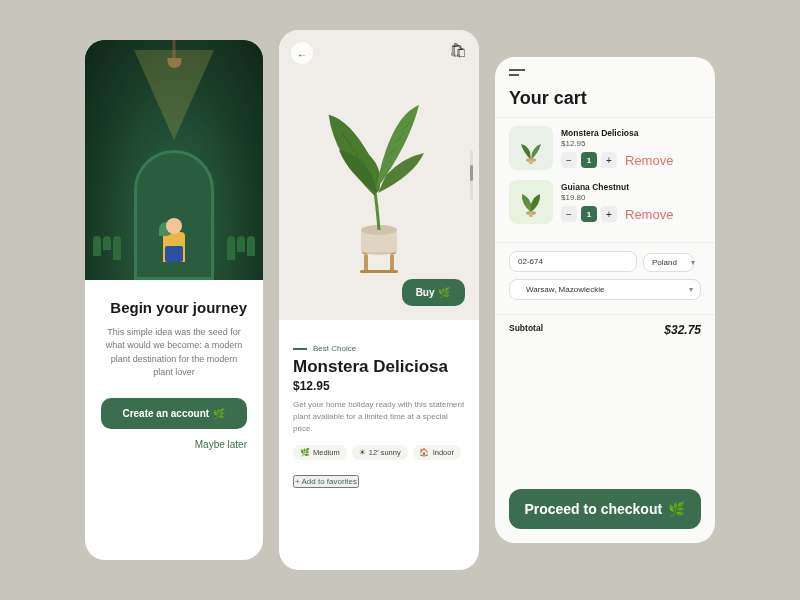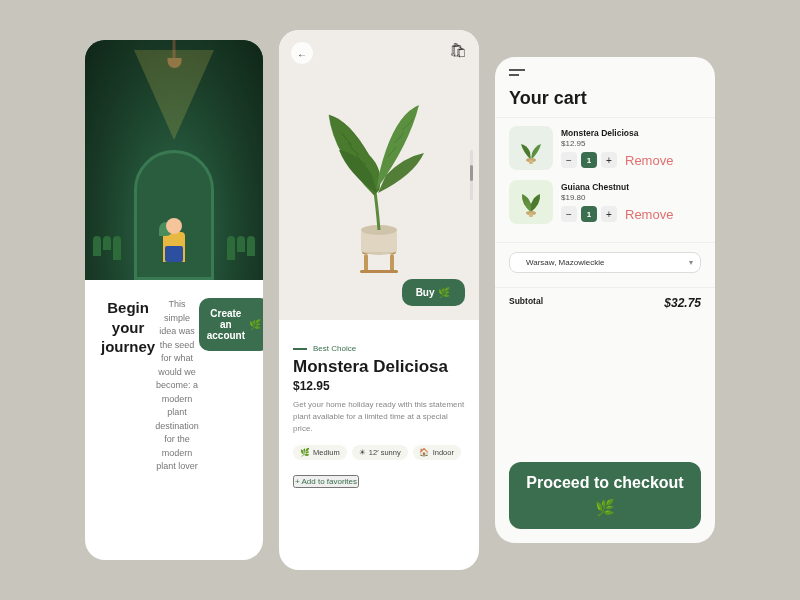--- a/index.html
+++ b/index.html
@@ -151,24 +151,24 @@
     .side-plants-right {
       position: absolute;
       bottom: 20px;
       right: 8px;
       display: flex;
       gap: 2px;
     }
 
     .card1-content {
       flex: 1;
-      padding: 18px 16px 0;
-      display: flex;
-      flex-direction: row;
-      align-items: flex-start;
+      padding: 18px 16px 12px;
+      display: flex;
+      flex-direction: column;
+      align-items: flex-end;
       text-align: center;
     }
     .card1-title {
       font-size: 15px;
       font-weight: 700;
       color: #1a1a1a;
       margin-bottom: 8px;
       line-height: 1.3;
     }
     .card1-desc {
@@ -557,29 +557,28 @@
       font-style: italic;
     }
     
     .btn-checkout {
       margin: 0 14px 14px;
       background: #3a6e4e;
       color: #fff;
       border: none;
       border-radius: 12px;
       padding: 12px;
-      font-size: 16px;
+      font-size: 14px;
       font-weight: 600;
       cursor: pointer;
       display: flex;
       align-items: center;
       justify-content: center;
       gap: 6px;
       width: calc(100% - 28px);
-      flex-direction: column;
     }
   </style>
 </head>
 <body>
 
 <div class="card card1">
 
   <div class="card1-illustration">
     <div class="lamp"></div>
     <div class="spotlight"></div>
@@ -735,20 +734,30 @@
           <button class="qty-btn">−</button>
           <div class="qty-val">1</div>
           <button class="qty-btn">+</button>
           <button class="remove-btn">Remove</button>
         </div>
       </div>
     </div>
   </div>
 
   <div class="card3-shipping">
+    <div class="shipping-row">
+      <input class="shipping-input" type="text" value="02-674" style="">
+      <div class="select-wrap">
+        <select class="shipping-select">
+          <option>Poland</option>
+          <option>Germany</option>
+          <option>France</option>
+        </select>
+      </div>
+    </div>
     <div class="shipping-full-row">
       <div class="select-wrap-full">
         <select class="shipping-select-full">
           <option>Warsaw, Mazowieckie</option>
           <option>Krakow</option>
           <option>Gdansk</option>
         </select>
       </div>
     </div>
   </div>

